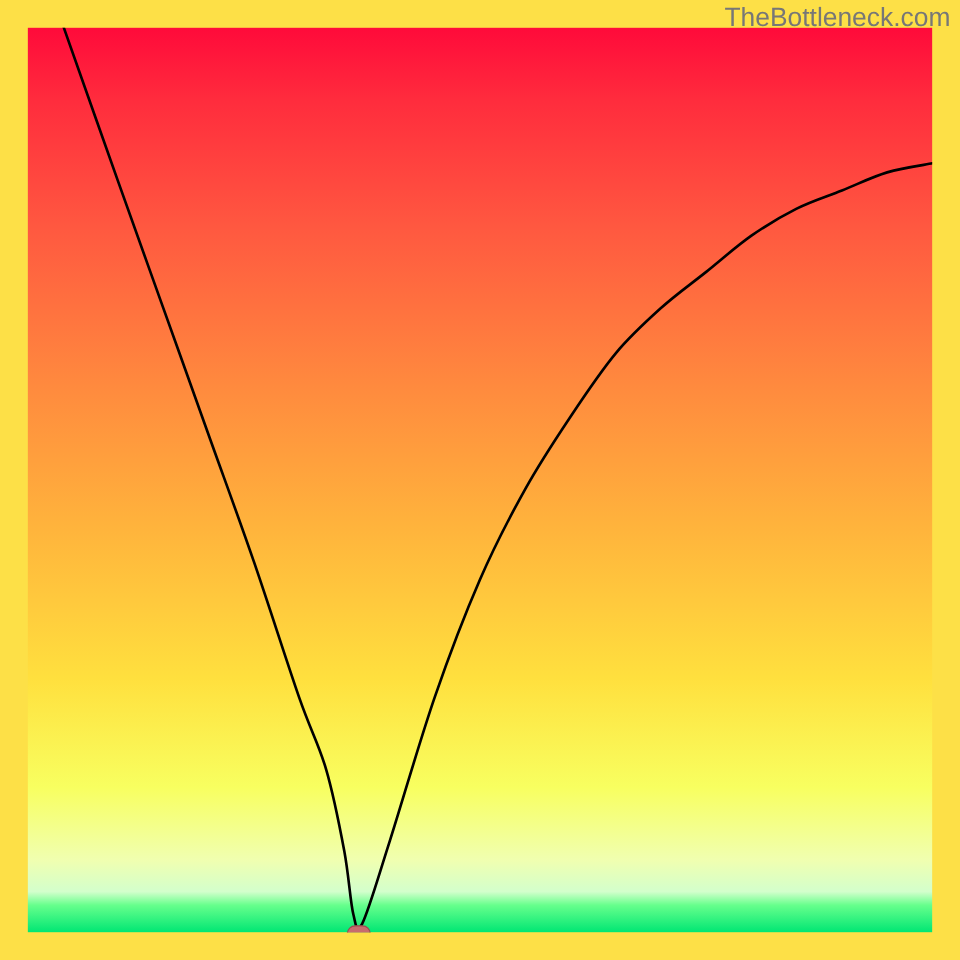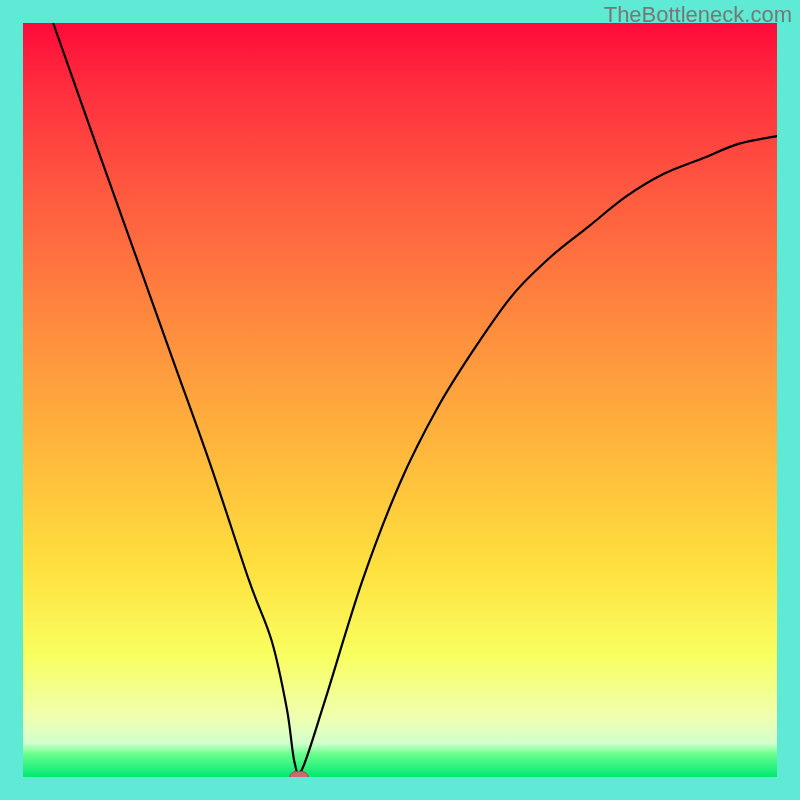--- a/index.html
+++ b/index.html
@@ -7,21 +7,21 @@
     padding: 0;
     width: 800px;
     height: 800px;
     background: #000;
     overflow: hidden;
   }
   .frame {
     position: relative;
     width: 800px;
     height: 800px;
-    background: #5eead4;
+    background: #fde047;
   }
   .watermark {
     position: absolute;
     top: 2px;
     right: 8px;
     font-family: Arial, Helvetica, sans-serif;
     font-size: 22px;
     color: #777;
     z-index: 10;
     user-select: none;

